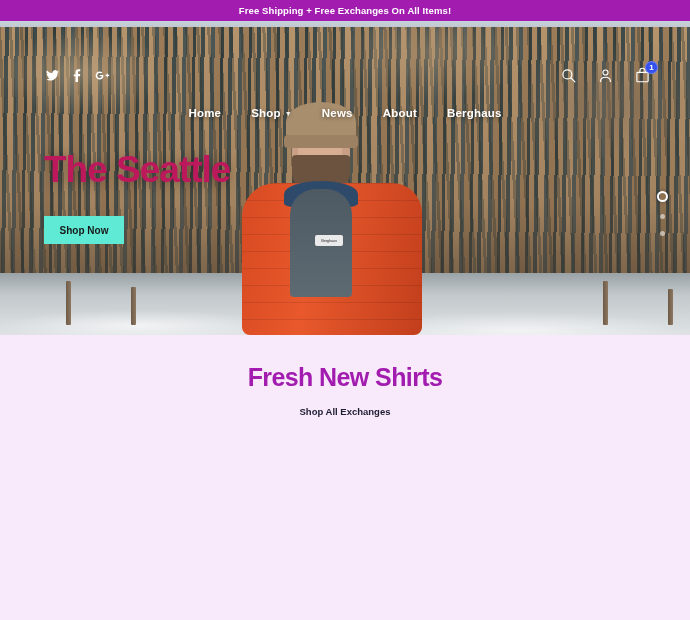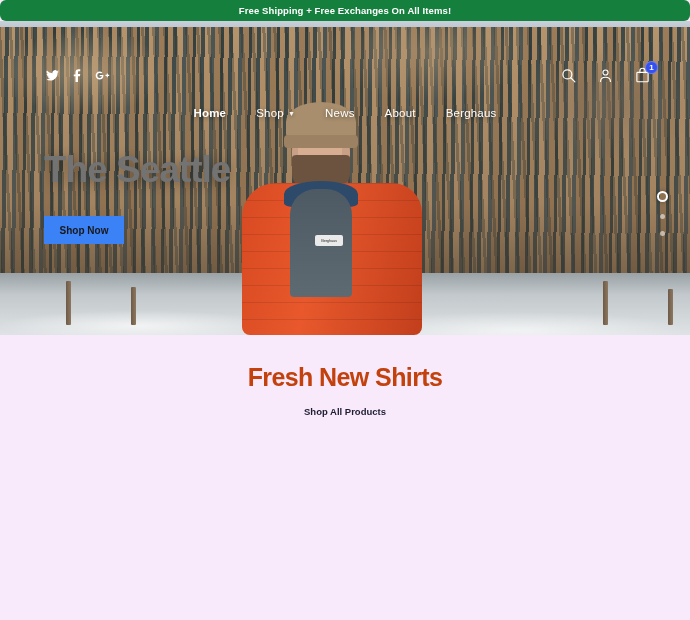--- a/index.html
+++ b/index.html
@@ -89,48 +89,48 @@
                  text-shadow:0 1px 3px rgba(0,0,0,.45); font-weight:700; }
   .utils { position:absolute; right:40px; top:46px; display:flex; gap:22px; align-items:center; }
   .utils .ico { position:relative; color:#fff; cursor:pointer; display:block; }
   .cart-badge {
     position:absolute; top:-6px; right:-8px; width:13px; height:13px; border-radius:50%;
     background:#3450f0; color:#fff; font-size:8px; font-weight:700;
     display:flex; align-items:center; justify-content:center; border:1px solid rgba(255,255,255,.25);
   }
   .nav { position:absolute; left:0; right:0; top:86px; display:flex;
          justify-content:center; gap:30px; align-items:center; }
-  .nav a { color:#fff; font-size:11.5px; font-weight:400; text-decoration:none;
+  .nav a { color:#fff; font-size:11.5px; font-weight:700; text-decoration:none;
            letter-spacing:.2px; text-shadow:0 1px 4px rgba(0,0,0,.45); cursor:pointer;
            display:flex; align-items:center; gap:4px; }
   .nav a.active { font-weight:800;align-items:flex-end; }
   .chev { font-size:7px; opacity:.9; }
 
   .hero-copy { position:absolute; left:44px; top:128px; }
-  .hero-copy h1 { color:#737373; font-size:37px; line-height:1.12; font-weight:800;
+  .hero-copy h1 { color:#be185d; font-size:37px; line-height:1.12; font-weight:800;
                   letter-spacing:-1px; text-shadow:0 2px 12px rgba(0,0,0,.35); }
   .shop-now { margin-top:26px; display:inline-flex; align-items:center; justify-content:center;
-              width:80px; height:28px; background:#3b82f6; color:#181818;
+              width:80px; height:28px; background:#5eead4; color:#181818;
               font-size:10px; font-weight:700; cursor:pointer; }
 
   .dots { position:absolute; right:22px; top:170px; display:flex; flex-direction:column;
           gap:12px; align-items:center; }
   .dot { width:5px; height:5px; border-radius:50%; background:rgba(255,255,255,.55); cursor:pointer; }
   .dot.active { width:11px; height:11px; background:transparent;
                 border:2px solid #fff; box-shadow:0 0 4px rgba(0,0,0,.35); }
 
   
   .section { position:relative; padding-top:28px; }
-  .sec-title { text-align:center; font-size:25px; font-weight:800; color:#c2410c; letter-spacing:-.6px; }
+  .sec-title { text-align:center; font-size:25px; font-weight:800; color:#a21caf; letter-spacing:-.6px; }
   .sec-sub { text-align:center; font-size:9.5px; font-weight:700; color:#1d1d33; margin-top:14px; }
 </style>
 </head>
 <body>
 
-<div class="announce" style="background: #15803d; border-radius: 6px;">
+<div class="announce" style="background: #a21caf;">
   <span>Free Shipping + Free Exchanges On All Items!</span>
 </div>
 
 <div class="hero">
   <div class="hero-bg">
     <div class="sky"></div>
     <div class="forest"></div>
     <div class="snowfield"></div>
     <div class="post p1"></div>
     <div class="post p2"></div>
@@ -220,15 +220,15 @@
     <div class="dots">
       <span class="dot active"></span>
       <span class="dot"></span>
       <span class="dot"></span>
     </div>
   </div>
 </div>
 
 <div class="section">
   <div class="sec-title">Fresh New Shirts</div>
-  <div class="sec-sub">Shop All Products</div>
+  <div class="sec-sub">Shop All Exchanges</div>
 
 </div>
 
 </body></html>

